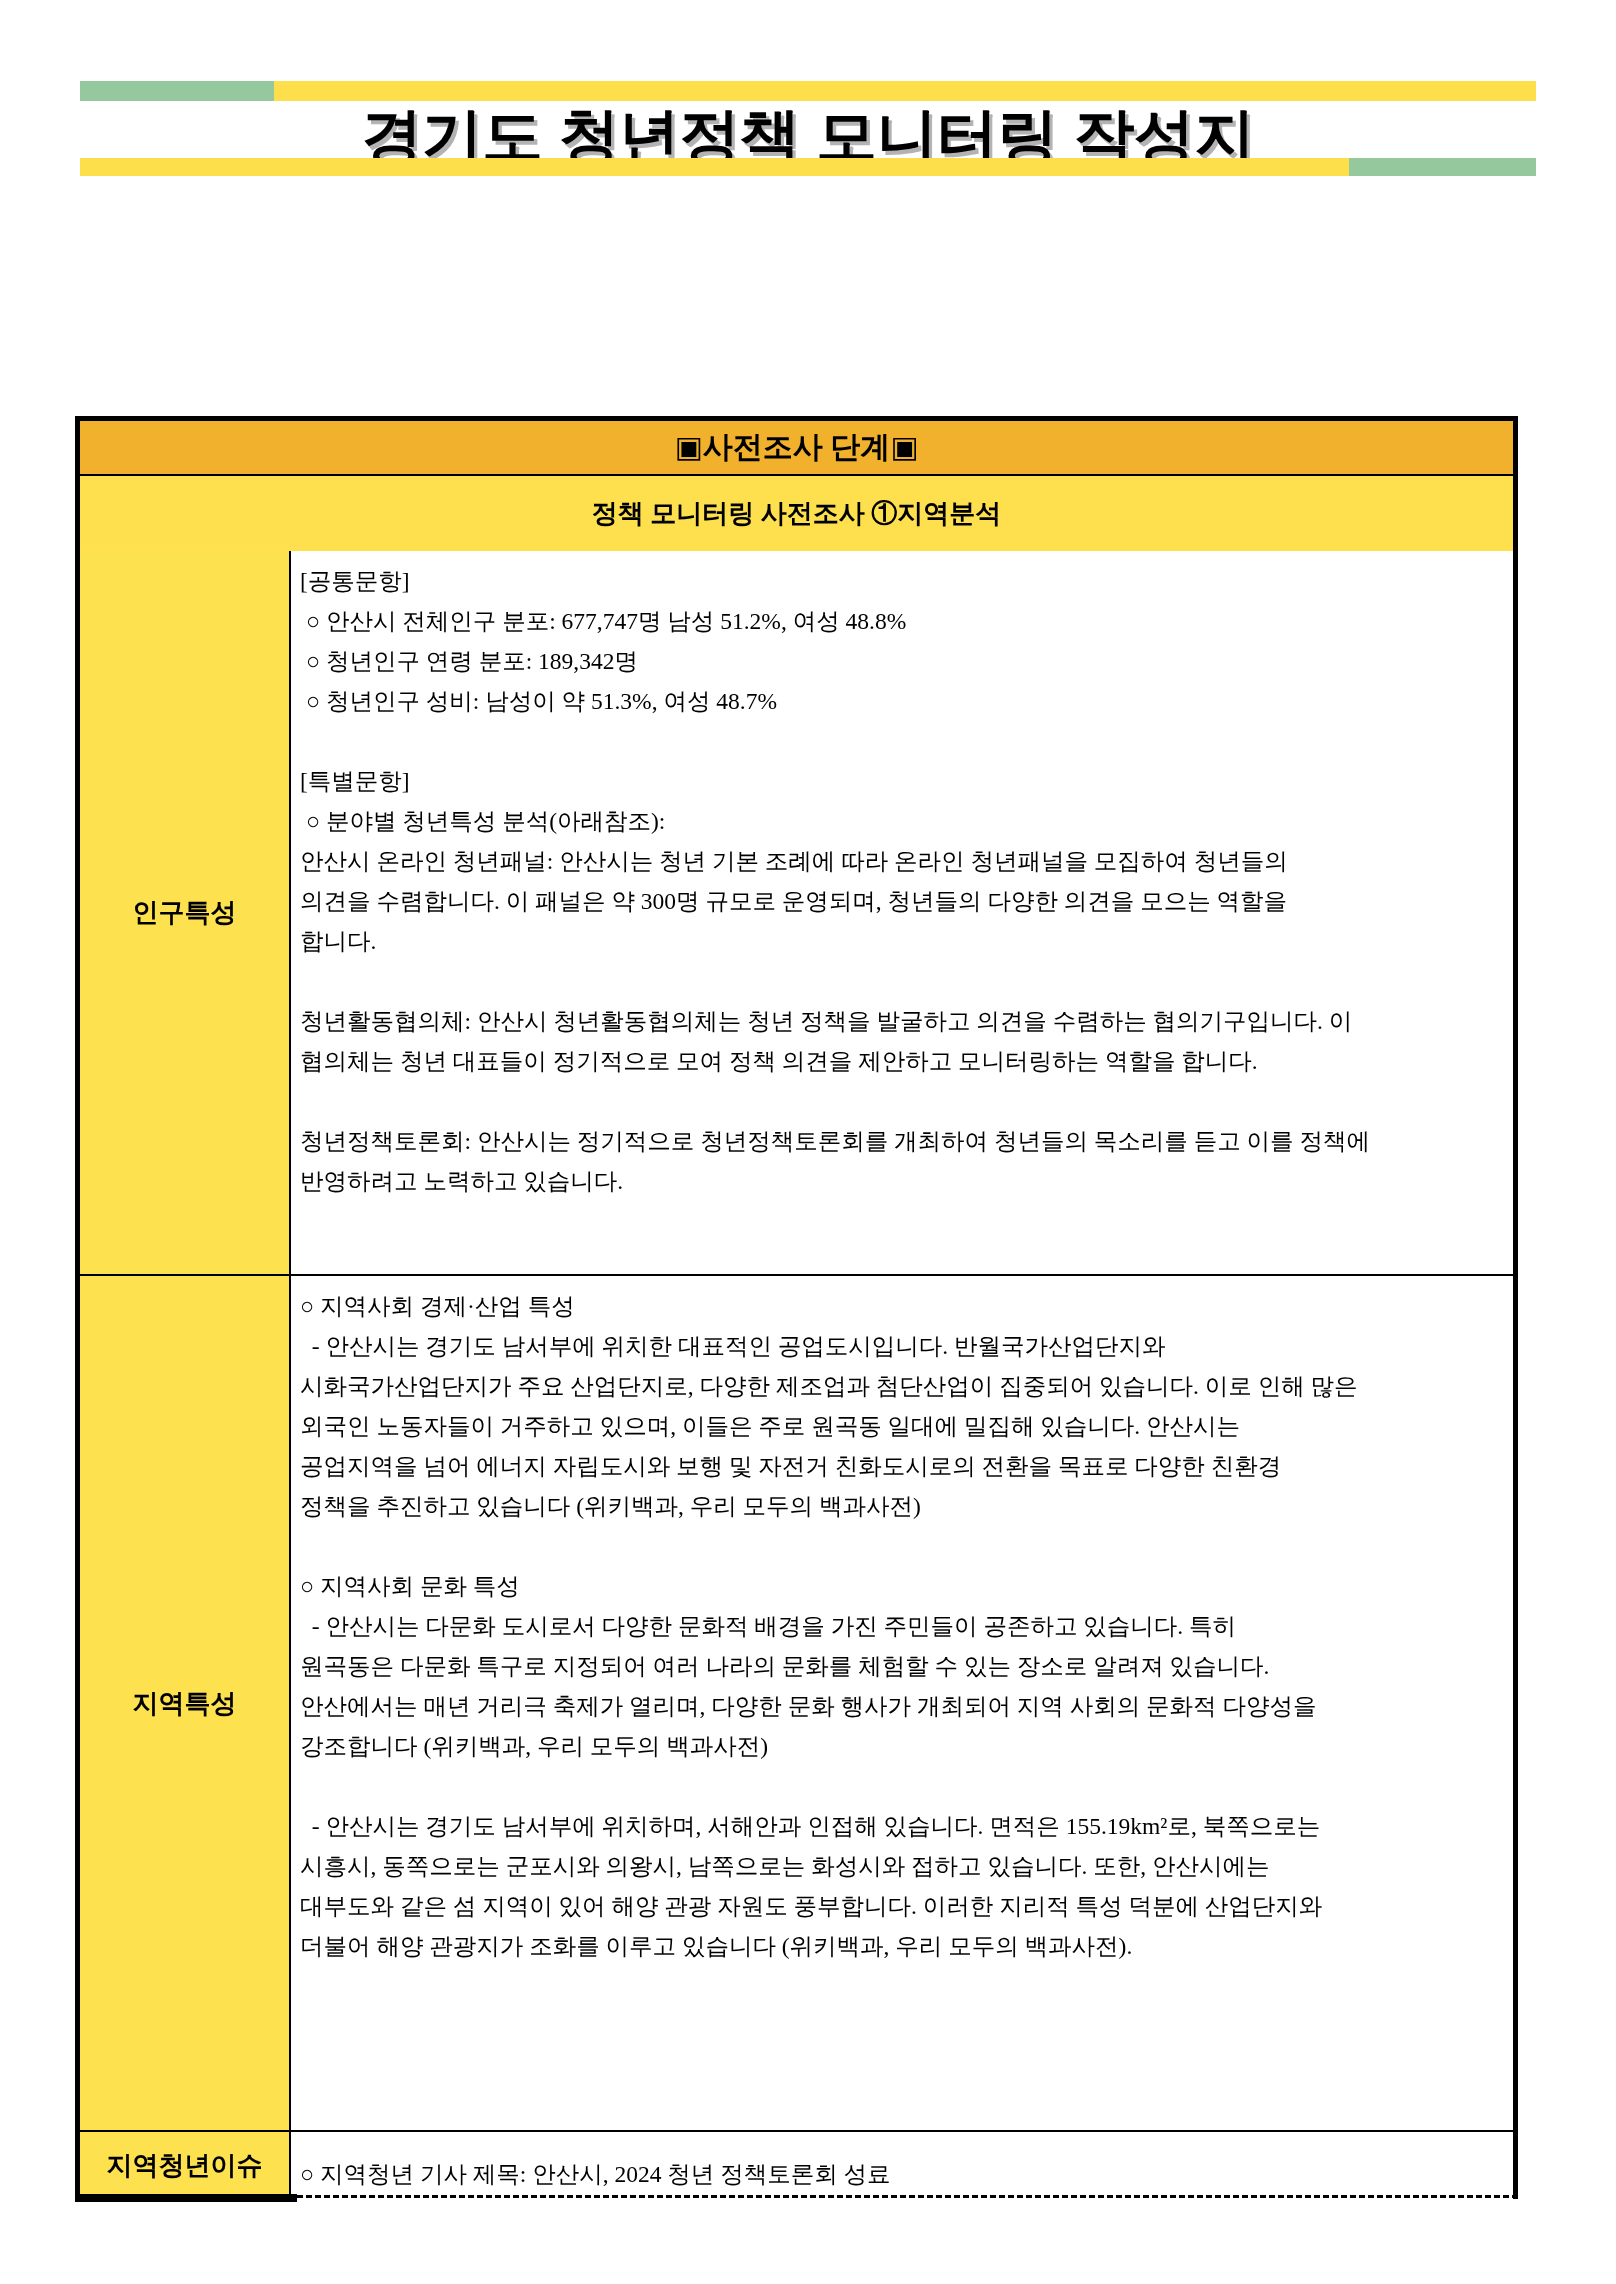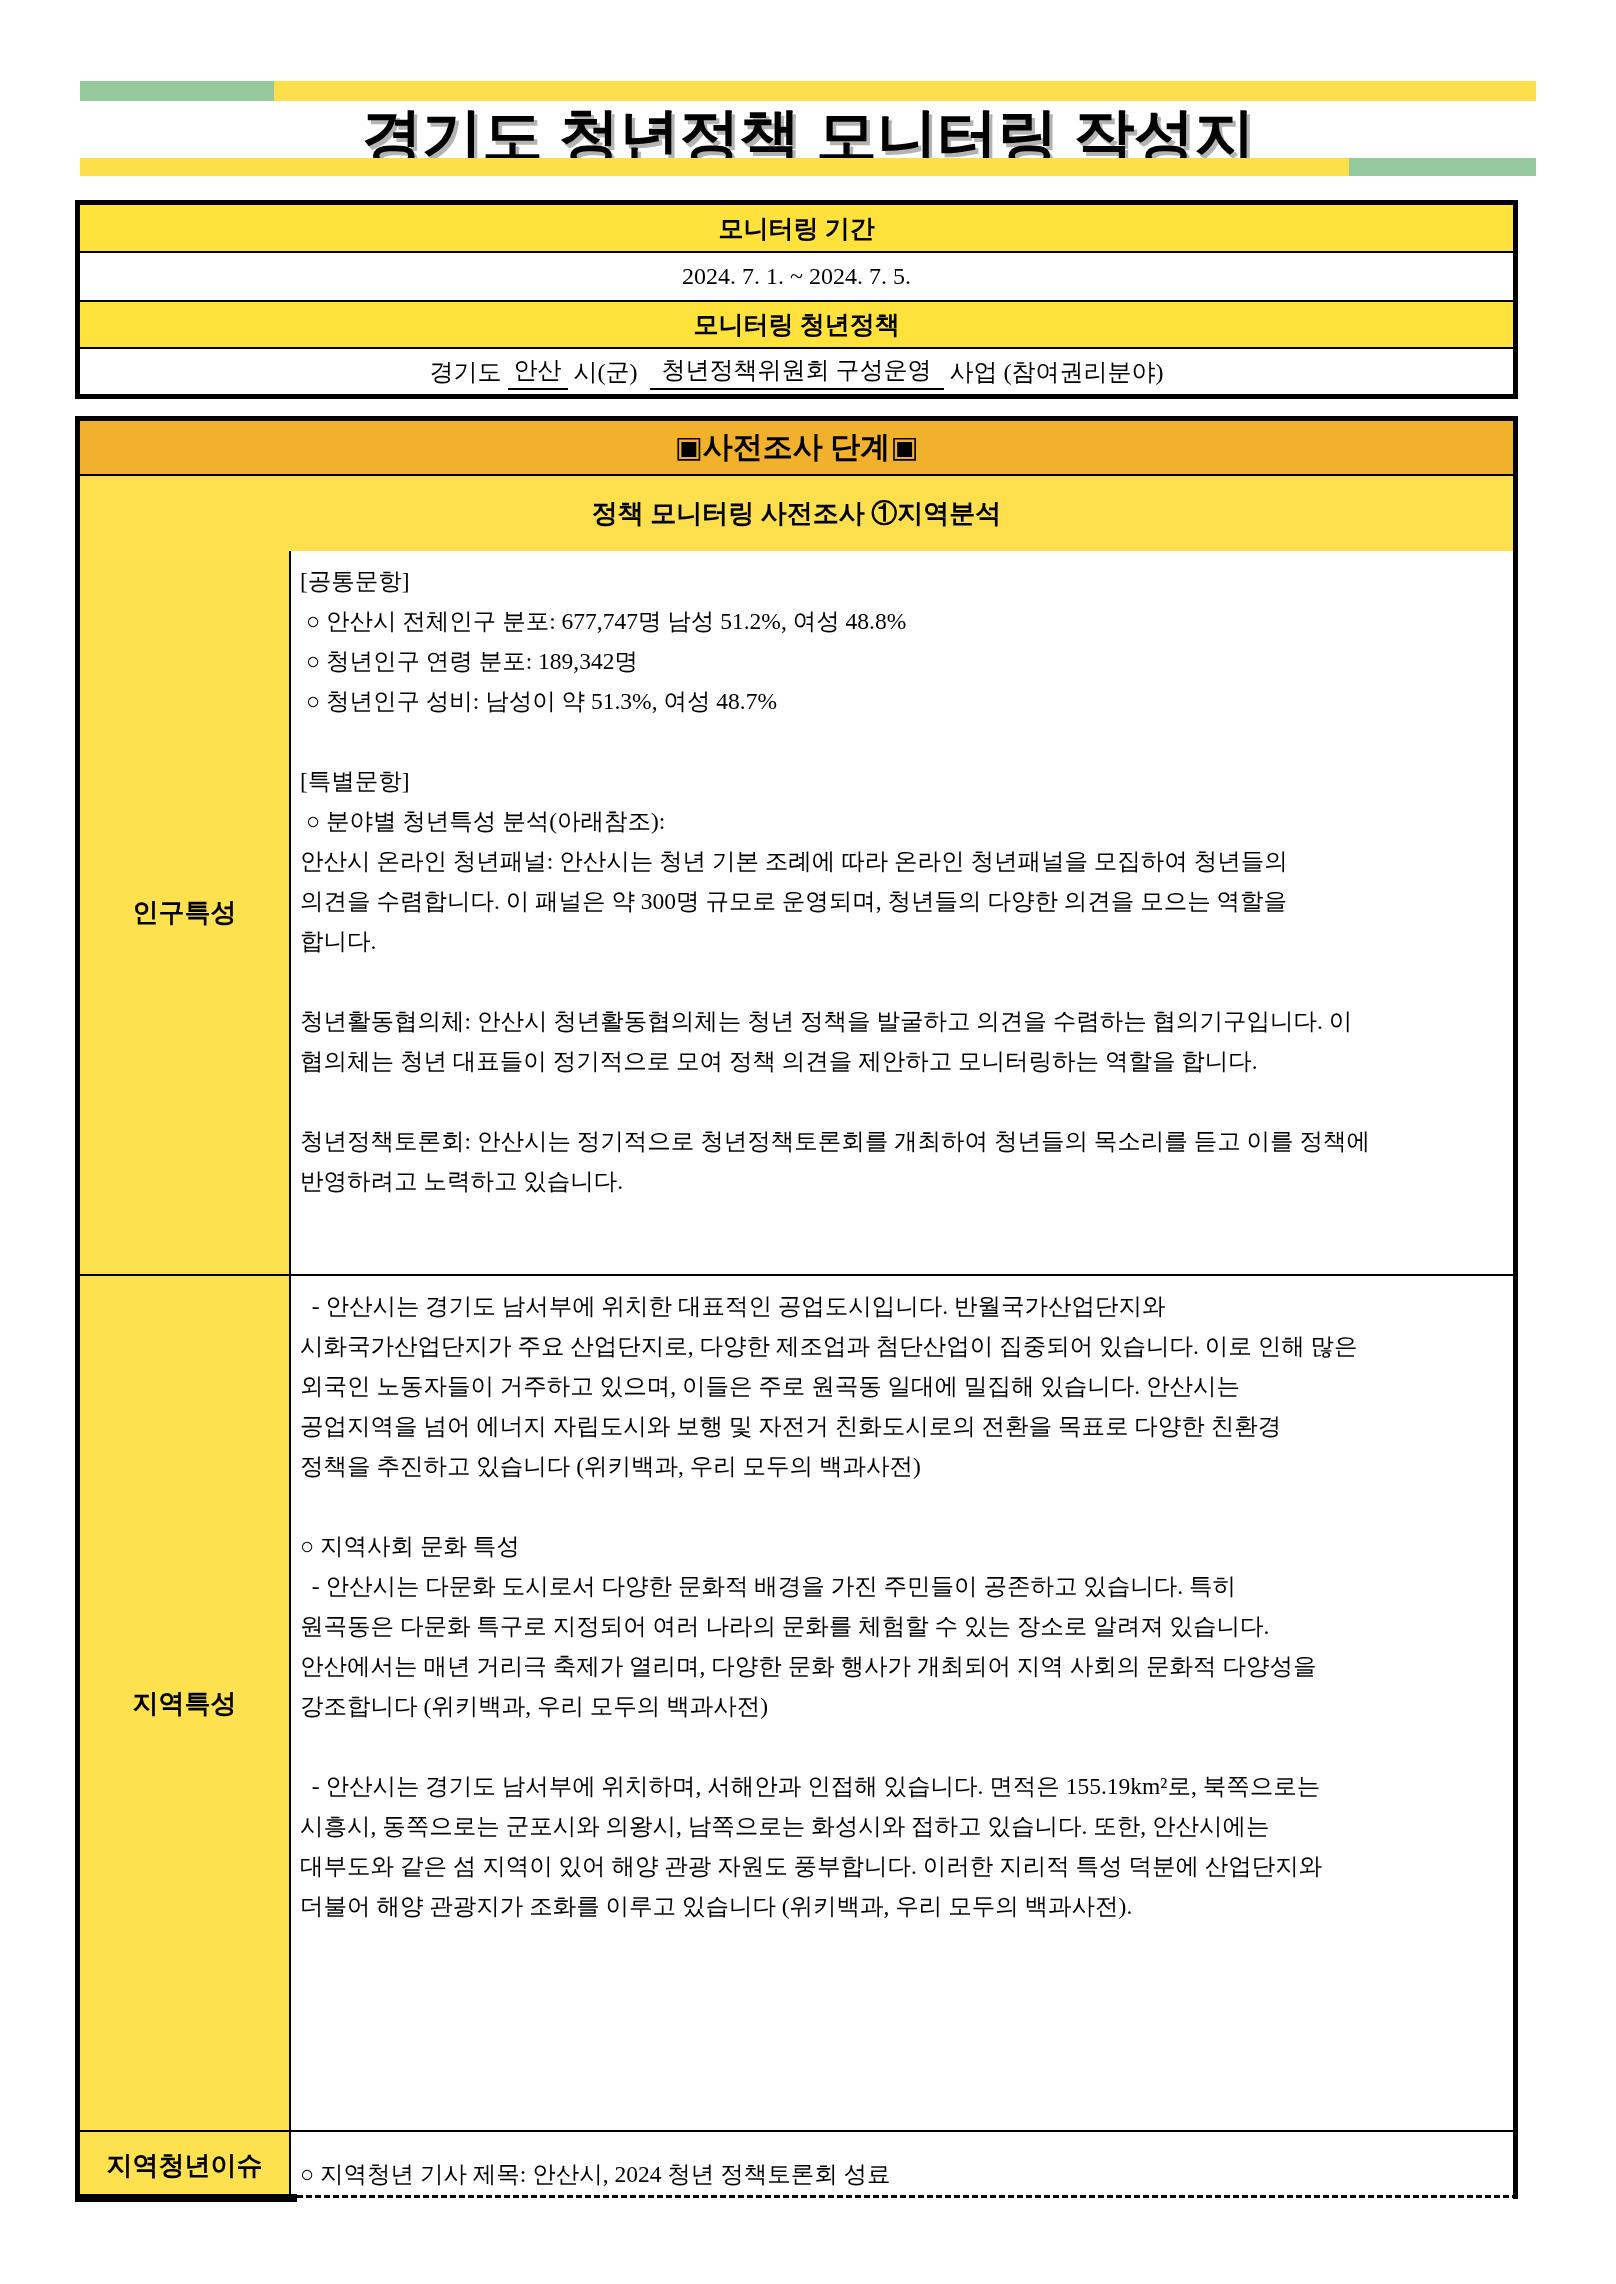--- a/index.html
+++ b/index.html
@@ -100,32 +100,20 @@
     <div class="seg-yellow"></div>
   </div>
 
   <div class="doc-title">경기도 청년정책 모니터링 작성지</div>
 
   <div class="bar bar-bottom">
     <div class="seg-yellow"></div>
     <div class="seg-green"></div>
   </div>
 
-  <div class="tbl tbl1">
-    <div class="trow hdr-yellow h71">모니터링 기간</div>
-    <div class="trow row-white h75">2024. 7. 1. ~ 2024. 7. 5.</div>
-    <div class="trow hdr-yellow h72">모니터링 청년정책</div>
-    <div class="trow row-white h72">
-      <span class="fill-line">경기도 </span>
-        <span class="fill-underline"> 안산 </span>
-        <span class="fill-line"> 시(군)  </span>
-        <span class="fill-underline">  청년정책위원회 구성운영  </span>
-        <span class="fill-line"> 사업 (참여권리분야)</span>
-    </div>
-  </div>
 
   <div class="tbl tbl2">
     <div class="trow hdr-orange h82">▣사전조사 단계▣</div>
     <div class="trow hdr-subyellow h94">정책 모니터링 사전조사 ①지역분석</div>
 
     <div class="body-row row-demo">
       <div class="label-cell">인구특성</div>
       <div class="content-cell">
           <div class="tline">[공통문항]</div>
           <div class="tline"> ○ 안산시 전체인구 분포: 677,747명 남성 51.2%, 여성 48.8%</div>
@@ -142,20 +130,21 @@
           <div class="tline">협의체는 청년 대표들이 정기적으로 모여 정책 의견을 제안하고 모니터링하는 역할을 합니다.</div>
           <div class="tline">&nbsp;</div>
           <div class="tline">청년정책토론회: 안산시는 정기적으로 청년정책토론회를 개최하여 청년들의 목소리를 듣고 이를 정책에</div>
           <div class="tline">반영하려고 노력하고 있습니다.</div>
         </div>
     </div>
 
     <div class="body-row row-region">
       <div class="label-cell">지역특성</div>
       <div class="content-cell">
+          <div class="tline">○ 지역사회 경제·산업 특성</div>
           <div class="tline">  - 안산시는 경기도 남서부에 위치한 대표적인 공업도시입니다. 반월국가산업단지와</div>
           <div class="tline">시화국가산업단지가 주요 산업단지로, 다양한 제조업과 첨단산업이 집중되어 있습니다. 이로 인해 많은</div>
           <div class="tline">외국인 노동자들이 거주하고 있으며, 이들은 주로 원곡동 일대에 밀집해 있습니다. 안산시는</div>
           <div class="tline">공업지역을 넘어 에너지 자립도시와 보행 및 자전거 친화도시로의 전환을 목표로 다양한 친환경</div>
           <div class="tline">정책을 추진하고 있습니다 (위키백과, 우리 모두의 백과사전)</div>
           <div class="tline">&nbsp;</div>
           <div class="tline">○ 지역사회 문화 특성</div>
           <div class="tline">  - 안산시는 다문화 도시로서 다양한 문화적 배경을 가진 주민들이 공존하고 있습니다. 특히</div>
           <div class="tline">원곡동은 다문화 특구로 지정되어 여러 나라의 문화를 체험할 수 있는 장소로 알려져 있습니다.</div>
           <div class="tline">안산에서는 매년 거리극 축제가 열리며, 다양한 문화 행사가 개최되어 지역 사회의 문화적 다양성을</div>

